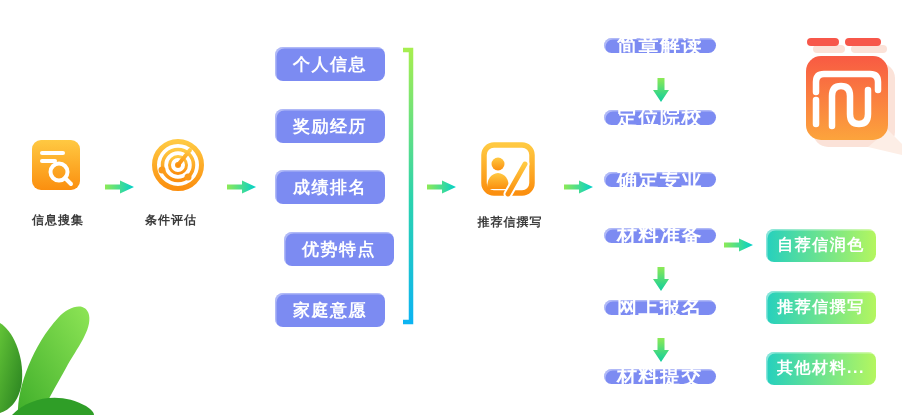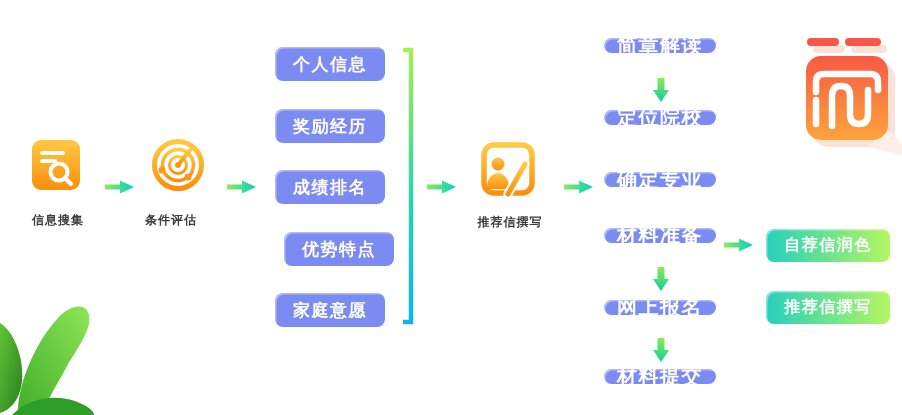--- a/index.html
+++ b/index.html
@@ -16,21 +16,21 @@
   .pill{
     position:absolute;display:flex;align-items:center;justify-content:center;
     color:#ffffff;font-weight:bold;border-radius:8px;letter-spacing:1.5px;
   }
   .pill-blue{
     width:110px;height:34px;font-size:17px;background:#7c8bf2;
     box-shadow:inset 1.5px 1.5px 0 rgba(255,255,255,.40);
   }
   .pill-blue.small{width:112px;height:15px;font-size:20px;}
   .pill-green{
-    width:124px;height:33px;font-size:16px;
+    width:110px;height:33px;font-size:16px;
     background:linear-gradient(90deg,#25d0be 0%,#b4f65f 100%);
     box-shadow:inset 1.5px 1.5px 0 rgba(255,255,255,.45);
   }
   .abs{position:absolute;}
   svg{display:block;}
 </style>
 </head>
 <body>
 
 <div class="canvas">
@@ -141,20 +141,21 @@
     <path d="M5.5,1 H12.5 V13 H17 L9,25 L1,13 H5.5 Z" fill="url(#gradDown)"></path>
   </svg>
   <div class="pill pill-blue small" style="left:604px;top:369px">材料提交</div>
 
   <svg class="abs" style="left:723px;top:237px" width="32" height="16" viewBox="0 0 32 16">
     <path d="M1,5.5 H16 V1.5 L30,8 L16,14.5 V10.5 H1 Z" fill="url(#gradRight)"></path>
   </svg>
 
   <div class="pill pill-green" style="left:766px;top:229px">自荐信润色</div>
   <div class="pill pill-green" style="left:766px;top:291px">推荐信撰写</div>
+  <div class="pill pill-green" style="left:766px;top:352px">其他材料...</div>
 
   <svg class="abs" style="left:798px;top:30px" width="104" height="125" viewBox="0 0 104 125">
 
     <g fill="#fbded2" opacity="0.85">
       <rect x="15" y="15" width="32" height="8" rx="4"></rect>
       <rect x="53" y="15" width="36" height="8" rx="4"></rect>
       <rect x="15" y="33" width="82" height="84" rx="15"></rect>
     </g>
     <path d="M90,100 L104,114 L104,125 L70,117 Z" fill="#fdeee6"></path>
 

